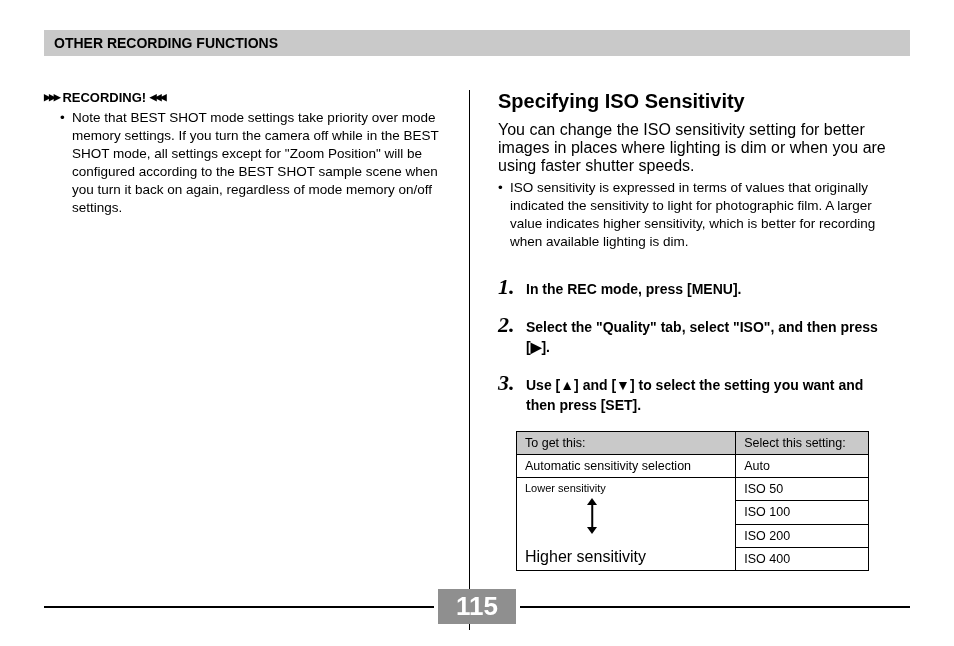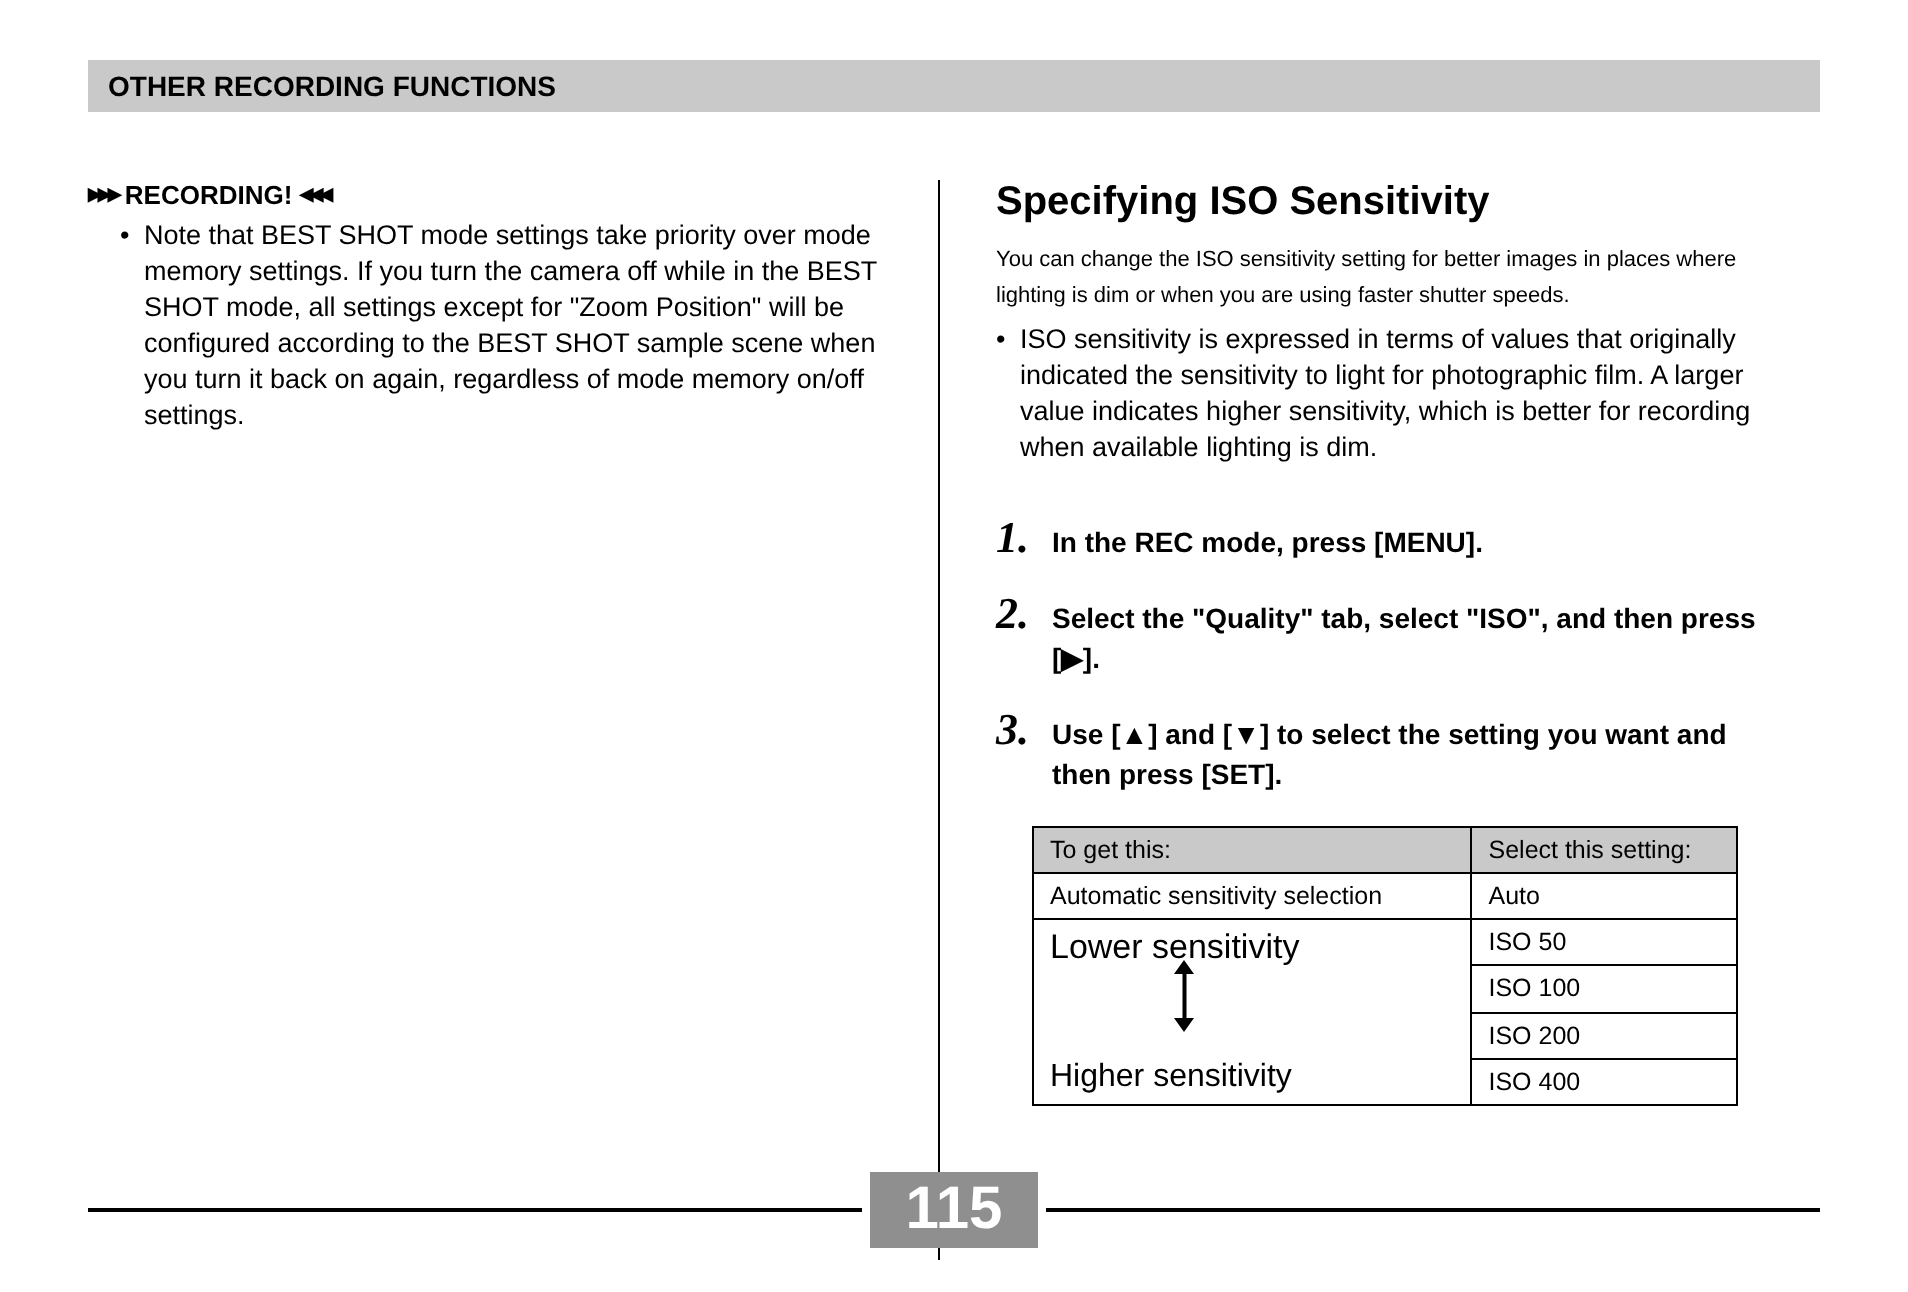--- a/index.html
+++ b/index.html
@@ -72,21 +72,21 @@
   }
   .bullet-body .txt {
     flex: 1;
   }
   .right-title {
     font-size: 20px;
     font-weight: bold;
     margin: 0 0 8px 0;
   }
   .right-para {
-    font-size: 11px;
+    font-size: 16px;
     line-height: 18px;
   }
   .right-bullet {
     display: flex;
     font-size: 13.5px;
     line-height: 18px;
     margin-top: 4px;
   }
   .right-bullet .dot {
     width: 12px;
@@ -175,36 +175,36 @@
   }
   .footer .line {
     flex:1;
     height:0;
     border-top:0.5px solid #000;
     border-bottom:0.5px solid #000;
   }
   .footer .pg {
     background:#8f8f8f;
     color:#fff;
-    font-size:30px;
+    font-size:26px;
     font-weight:bold;
     padding:2px 18px;
     margin:0 4px;
   }
   .sens-cell {
     position: relative;
     height: 84px;
     padding:0;
     border:1px solid #000;
   }
   .sens-cell .top-lbl {
     position:absolute;
     left:8px;
     top:4px;
-    font-size:17px;
+    font-size:11px;
   }
   .sens-cell .bot-lbl {
     position:absolute;
     left:8px;
     bottom:4px;
     font-size:16px;
   }
   .sens-cell .arrow-wrap {
     position:absolute;
     left:55px;

